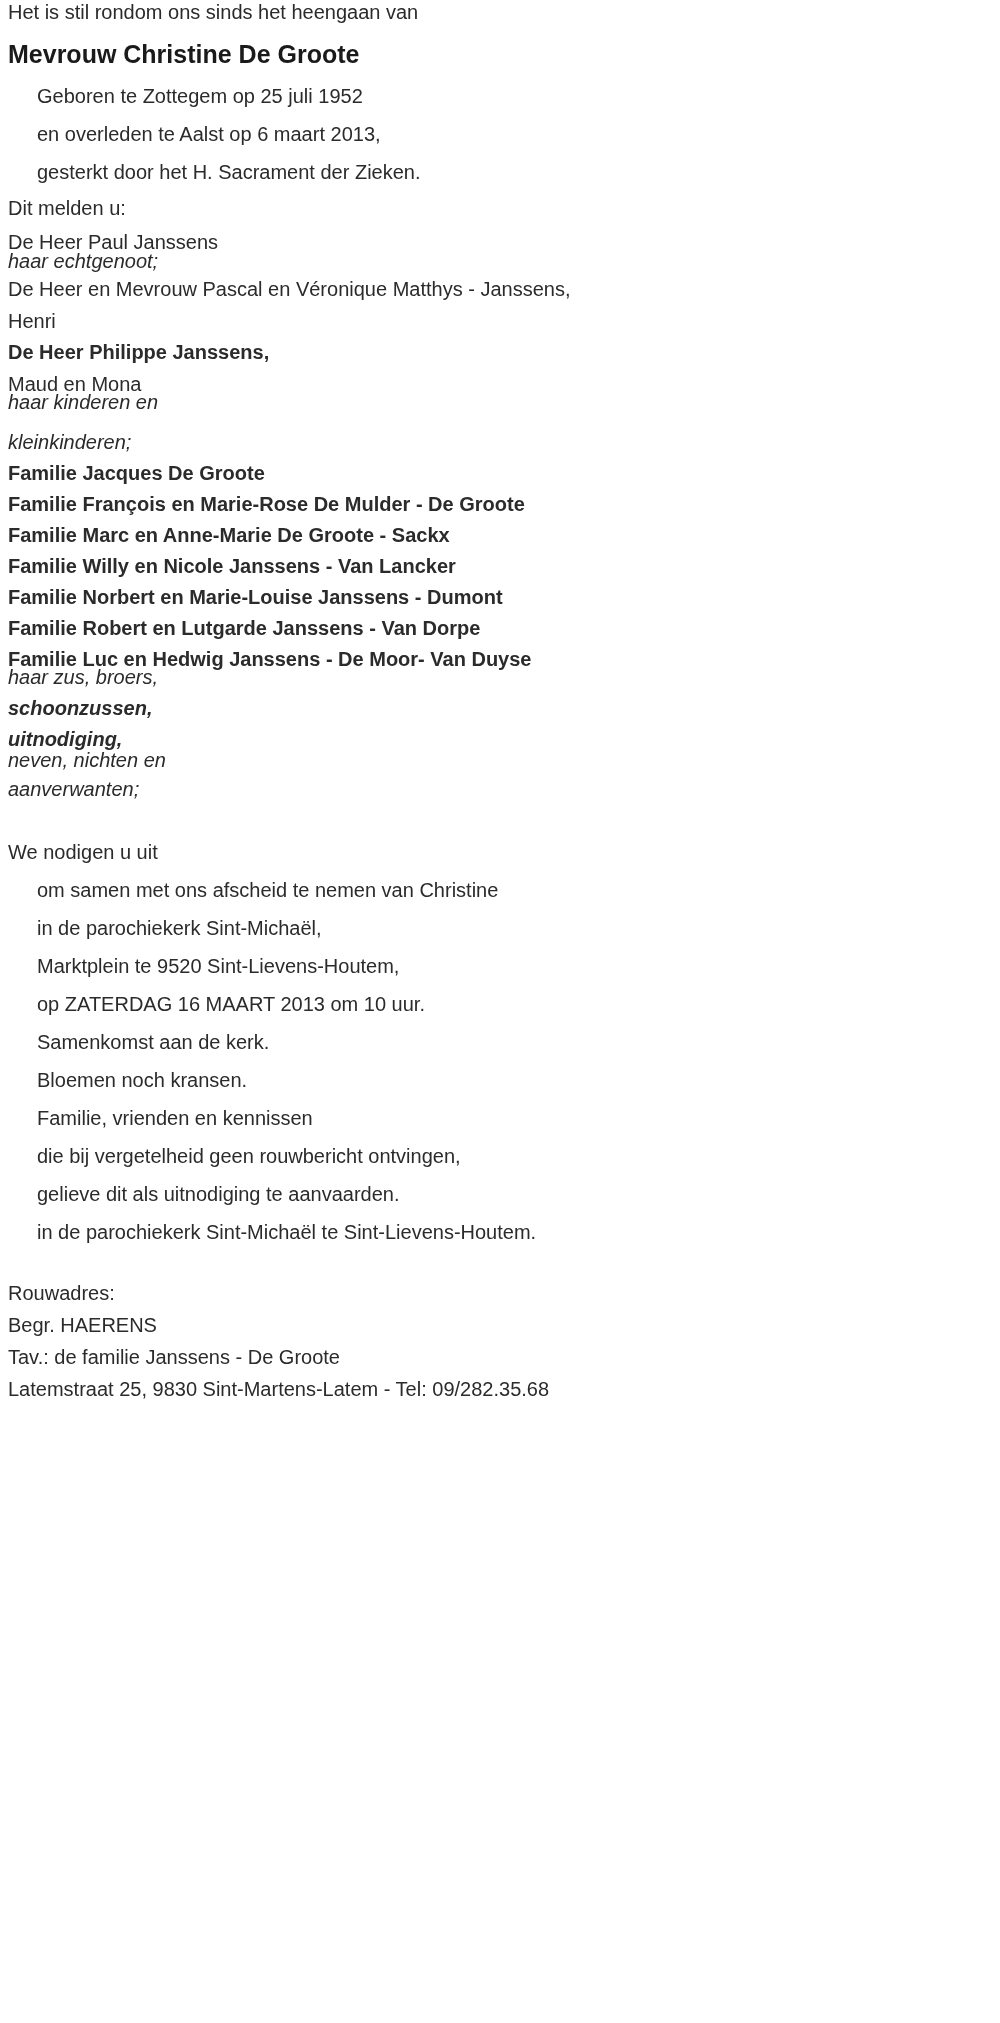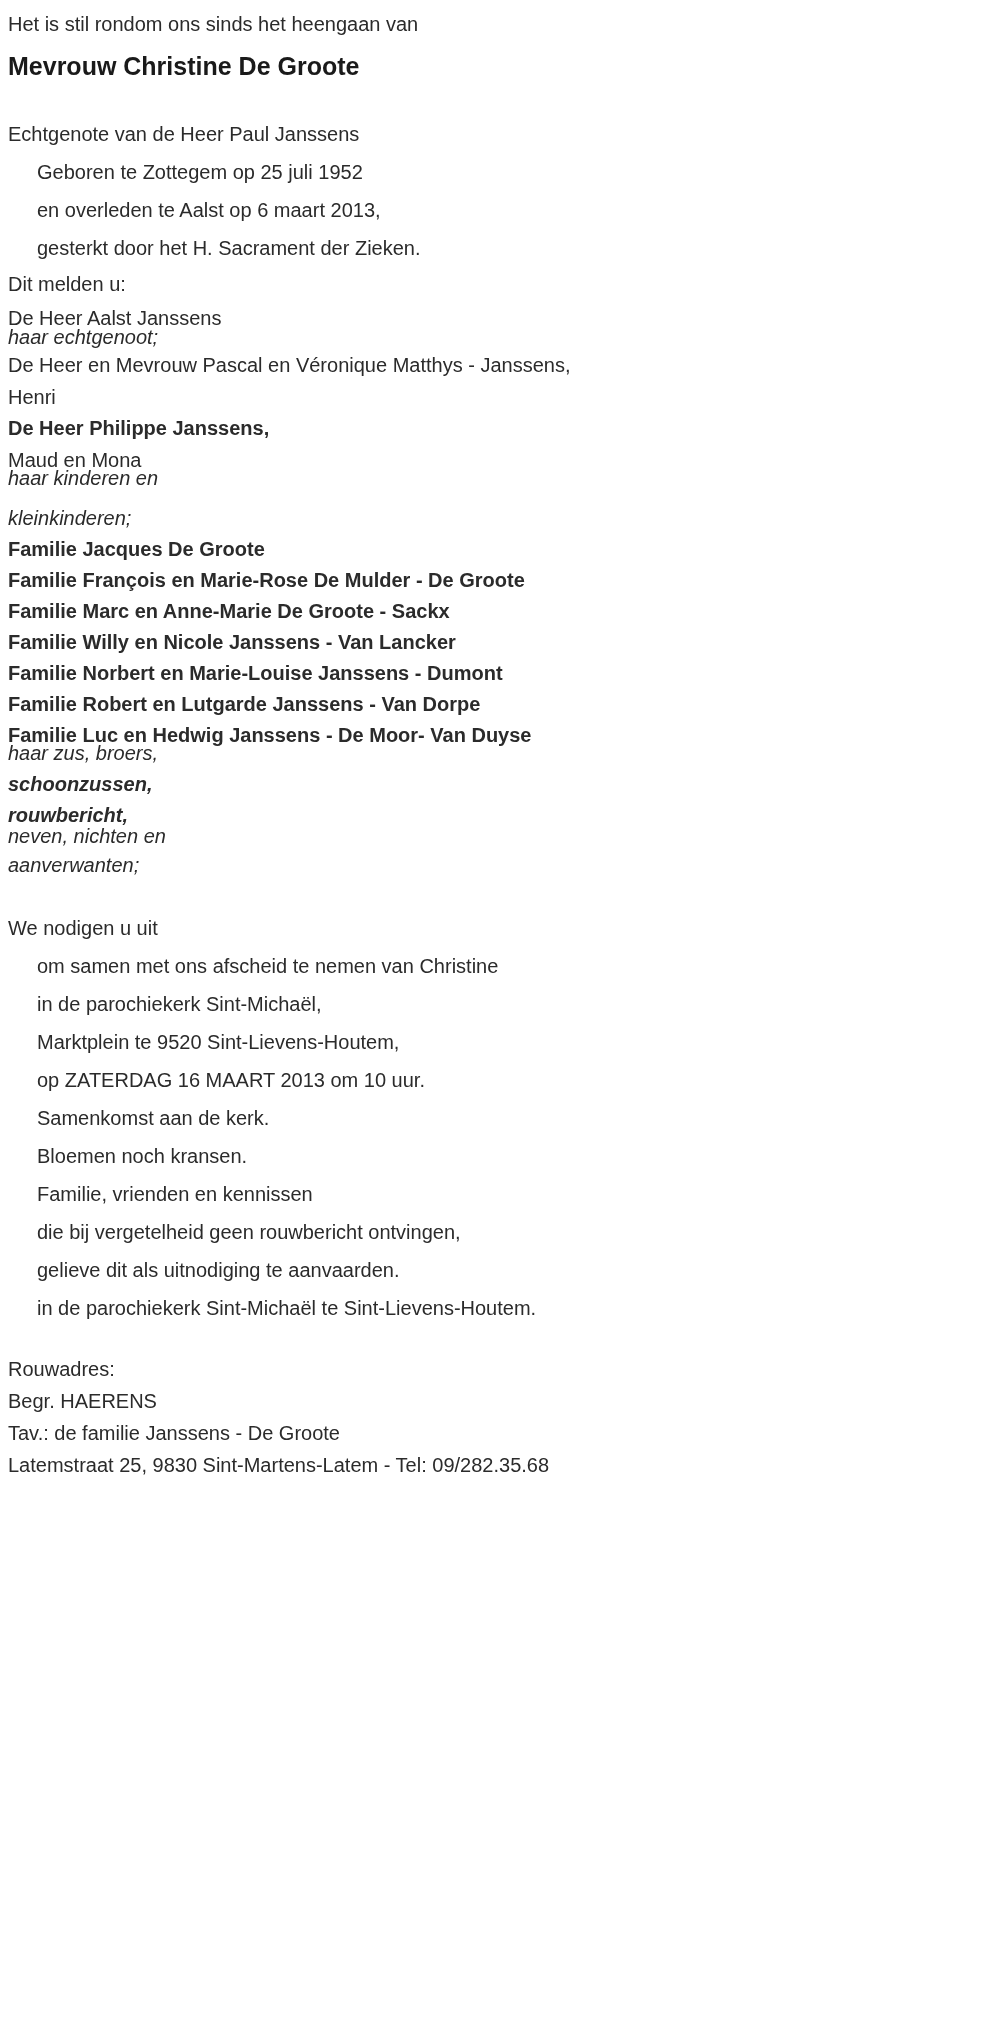--- a/index.html
+++ b/index.html
@@ -8,21 +8,21 @@
     background: #ffffff;
   }
   .page {
     position: relative;
     width: 1000px;
     min-height: 2023px;
     box-sizing: border-box;
     background: #ffffff;
     color: #2b2b2b;
     font-family: "Liberation Sans", "DejaVu Sans", sans-serif;
-    padding: 12px 30px 40px 8px;
+    padding: 0 30px 40px 8px;
   }
   .line {
     font-size: 20px;
     line-height: 24px;
     margin-top: 14px;
     white-space: pre-wrap;
   }
   .title {
     font-size: 25px;
     line-height: 32px;
@@ -51,43 +51,42 @@
   .mn5  { margin-top: -5px; }
   .mn6  { margin-top: -6px; }
 </style>
 </head>
 <body>
 
 <div class="page">
   <div>
       <div class="line m0">Het is stil rondom ons sinds het heengaan van</div>
       <div class="line title m34">Mevrouw Christine De Groote</div>
-      <div class="line m40">Echtgenote van de Heer Paul Janssens</div>
       <div class="line m14">Geboren te Zottegem op 25 juli 1952</div>
       <div class="line m14">en overleden te Aalst op 6 maart 2013,</div>
       <div class="line m14">gesterkt door het H. Sacrament der Zieken.</div>
       <div class="line m12">Dit melden u:</div>
-      <div class="line m10">De Heer Aalst Janssens</div>
+      <div class="line m10">De Heer Paul Janssens</div>
       <div class="line right mn5">haar echtgenoot;</div>
       <div class="line m4">De Heer en Mevrouw Pascal en Véronique Matthys - Janssens,</div>
       <div class="line m8">Henri</div>
       <div class="line m7">De Heer Philippe Janssens,</div>
       <div class="line m8">Maud en Mona</div>
       <div class="line right mn6">haar kinderen en</div>
       <div class="line right m6">kleinkinderen;</div>
       <div class="line m7">Familie Jacques De Groote</div>
       <div class="line m7">Familie François en Marie-Rose De Mulder - De Groote</div>
       <div class="line m7">Familie Marc en Anne-Marie De Groote - Sackx</div>
       <div class="line m7">Familie Willy en Nicole Janssens - Van Lancker</div>
       <div class="line m7">Familie Norbert en Marie-Louise Janssens - Dumont</div>
       <div class="line m7">Familie Robert en Lutgarde Janssens - Van Dorpe</div>
       <div class="line m7">Familie Luc en Hedwig Janssens - De Moor- Van Duyse</div>
       <div class="line right mn6">haar zus, broers,</div>
       <div class="line right m7">schoonzussen,</div>
-      <div class="line right m7">rouwbericht,</div>
+      <div class="line right m7">uitnodiging,</div>
       <div class="line right mn3">neven, nichten en</div>
       <div class="line right m5">aanverwanten;</div>
       <div class="line m39">We nodigen u uit</div>
       <div class="line m14">om samen met ons afscheid te nemen van Christine</div>
       <div class="line m14">in de parochiekerk Sint-Michaël,</div>
       <div class="line m14">Marktplein te 9520 Sint-Lievens-Houtem,</div>
       <div class="line m14">op ZATERDAG 16 MAART 2013 om 10 uur.</div>
       <div class="line m14">Samenkomst aan de kerk.</div>
       <div class="line m14">Bloemen noch kransen.</div>
       <div class="line m14">Familie, vrienden en kennissen</div>

